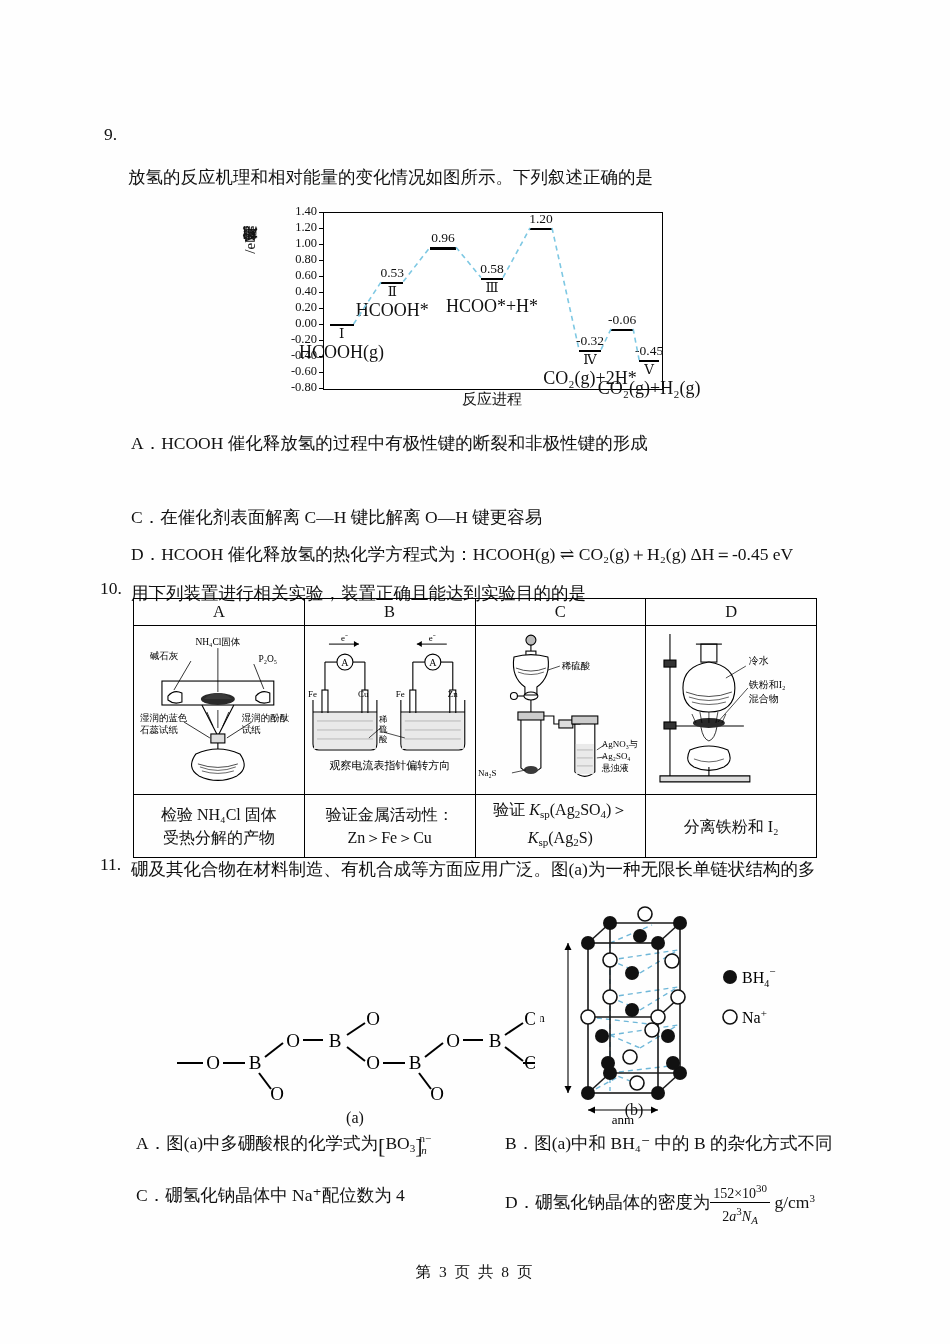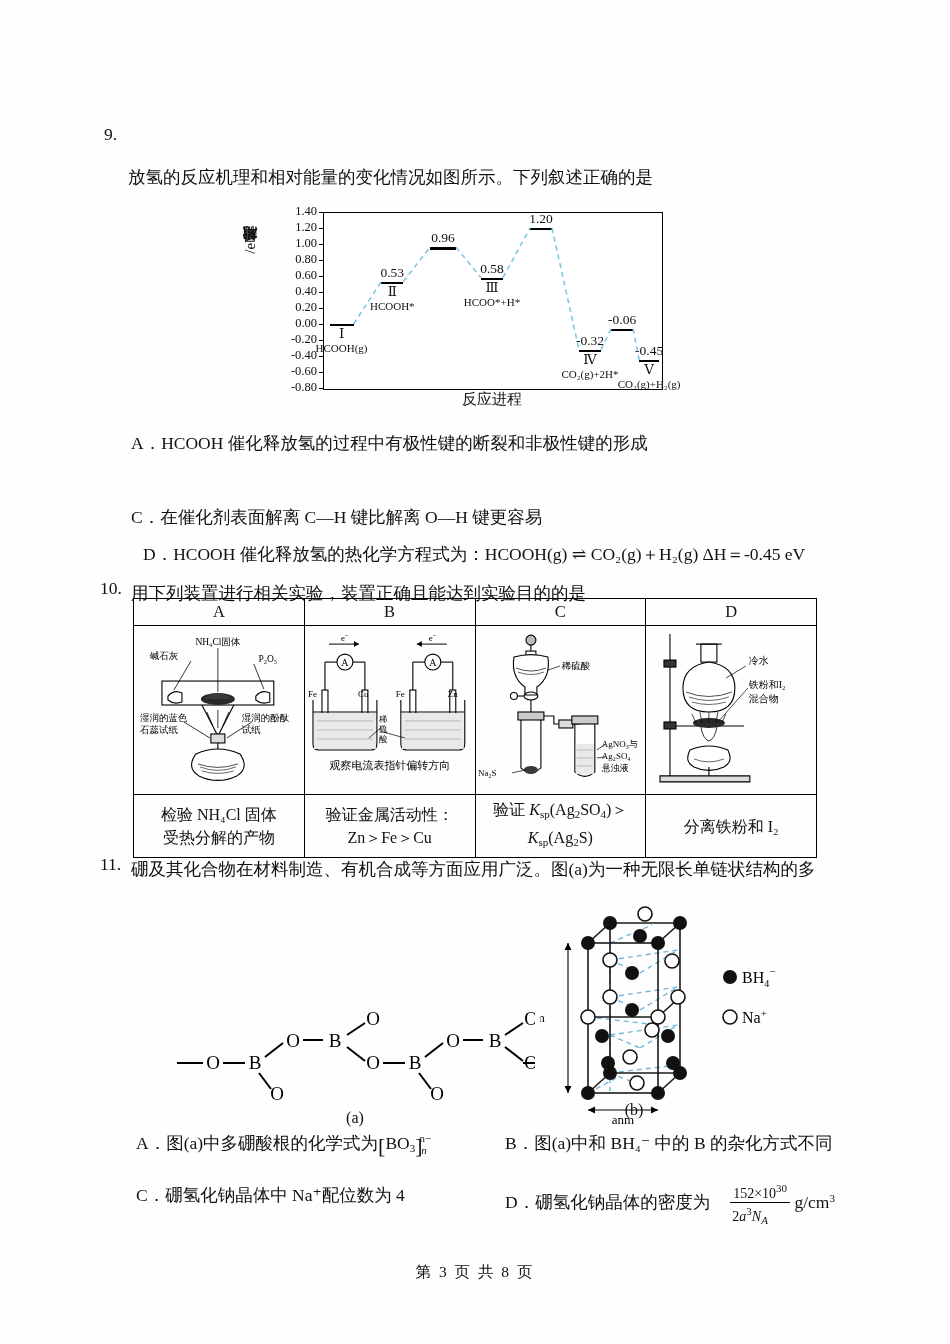--- a/index.html
+++ b/index.html
@@ -23,21 +23,21 @@
   .chart-note{position:absolute;left:0;top:0;width:420px;text-align:center;font-size:14.5px;}
   .chart-box{position:absolute;left:70px;top:20px;width:338px;height:176px;border:1.6px solid #000;background:#fff;}
   .ylab{position:absolute;left:-12px;top:40px;writing-mode:vertical-rl;transform:rotate(180deg);
         font-size:15px;letter-spacing:0px;}
   .ytick{position:absolute;right:0;font-size:12.5px;text-align:right;width:36px;line-height:10px;}
   .tickmark{position:absolute;left:66px;width:5px;height:1.4px;background:#000;}
   .xlab{position:absolute;left:70px;top:198px;width:338px;text-align:center;font-size:15px;}
   .level{position:absolute;height:2.4px;background:#000;}
   .lvval{position:absolute;font-size:13.5px;white-space:nowrap;text-align:center;}
   .lvroman{position:absolute;font-size:13.5px;white-space:nowrap;text-align:center;}
-  .lvname{position:absolute;font-size:11px;white-space:nowrap;}
+  .lvname{position:absolute;font-size:18px;white-space:nowrap;}
   svg.dash{position:absolute;left:0;top:0;overflow:visible;}
 
   
   .tbl{position:absolute;left:133px;top:598px;width:684px;border-collapse:collapse;}
   .tbl td,.tbl th{border:1.1px solid #000;text-align:center;vertical-align:middle;
        font-size:16px;font-family:"Liberation Serif",serif;}
   .tbl th{height:24px;font-weight:normal;font-size:16.5px;}
   .cellpic{height:168px;padding:0;}
   .cellcap{height:50px;font-size:16px;line-height:23px;padding:3px 2px;}
   .picbox{position:relative;width:100%;height:168px;}
@@ -45,21 +45,21 @@
   
   .figA{position:absolute;left:175px;top:1005px;width:360px;height:125px;}
   .figB{position:absolute;left:540px;top:905px;width:310px;height:225px;}
   .figcap{position:absolute;font-size:16px;text-align:center;}
 
   .footer{position:absolute;left:0;top:1262px;width:950px;text-align:center;
           font-size:15.5px;letter-spacing:2px;}
 
   
   .frac{display:inline-block;vertical-align:middle;text-align:center;font-size:14px;line-height:16px;}
-  .frac .num{display:block;border-bottom:1.2px solid #000;padding:0 3px;margin-left:20px;}
+  .frac .num{display:block;border-bottom:1.2px solid #000;padding:0 3px;}
   .frac .den{display:block;padding:0 3px;}
   .brk{font-size:22px;vertical-align:-4px;}
 </style>
 </head>
 <body>
 
 <div class="page">
 
   <div class="qnum" style="left:104px;top:124px;">9.</div>
   <div class="q" style="left:128px;top:162px;width:740px;">放氢的反应机理和相对能量的变化情况如图所示。下列叙述正确的是</div>
@@ -121,21 +121,21 @@
         <div class="lvname" style="top: 186px; left: 336.17px; width: 120px; text-align: center;">CO₂(g)+H₂(g)</div>
       </div>
     <svg class="dash" id="dash-svg" width="420" height="225">
         <path d="M100.59 131.99999999999997 L128.29 89.6 M150.29 89.6 L176.99 55.19999999999999 M202.99 55.19999999999999 L228 85.6 M250 85.6 L277.01 36 M299.01 36 L326.02000000000004 157.6 M348.02000000000004 157.6 L358.13 136.79999999999998 M380.13 136.79999999999998 L386.17 168 " stroke="#7ec8e3" stroke-width="1.6" stroke-dasharray="5,4" fill="none"></path>
       </svg>
     <div class="xlab">反应进程</div>
   </div>
 
   <div class="opt" style="left:131px;top:428px;">A．HCOOH 催化释放氢的过程中有极性键的断裂和非极性键的形成</div>
   <div class="opt" style="left:131px;top:502px;">C．在催化剂表面解离 C—H 键比解离 O—H 键更容易</div>
-  <div class="opt" style="left:131px;top:539px;margin-left:12px;">D．HCOOH 催化释放氢的热化学方程式为：HCOOH(g) ⇌ CO₂(g)＋H₂(g)   ΔH＝-0.45 eV</div>
+  <div class="opt" style="left:131px;top:539px;">D．HCOOH 催化释放氢的热化学方程式为：HCOOH(g) ⇌ CO₂(g)＋H₂(g)   ΔH＝-0.45 eV</div>
 
   <div class="qnum" style="left:100px;top:578px;">10.</div>
   <div class="q" style="left:131px;top:578px;width:740px;">用下列装置进行相关实验，装置正确且能达到实验目的的是</div>
 
   <table class="tbl">
     <tbody>
         <tr>
       <th style="width:25%">A</th>
       <th style="width:25%">B</th>
       <th style="width:25%">C</th>

